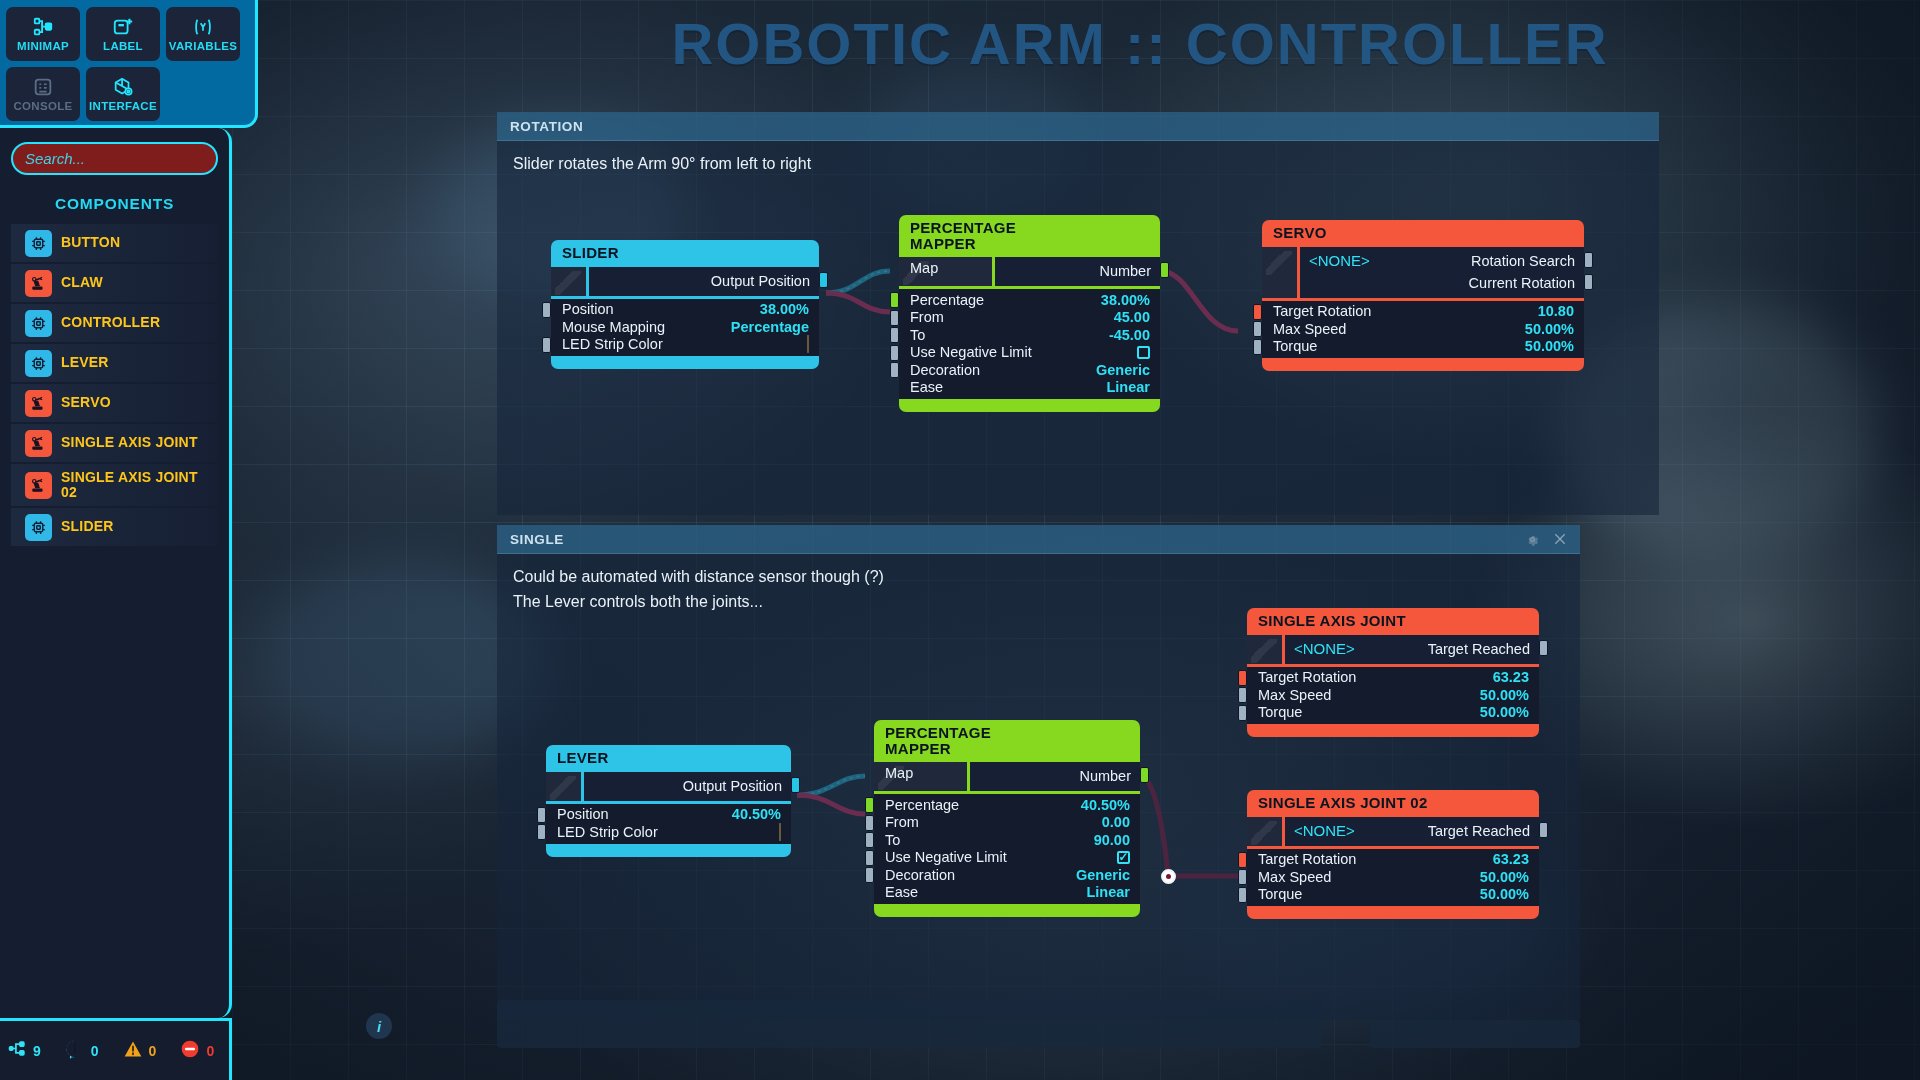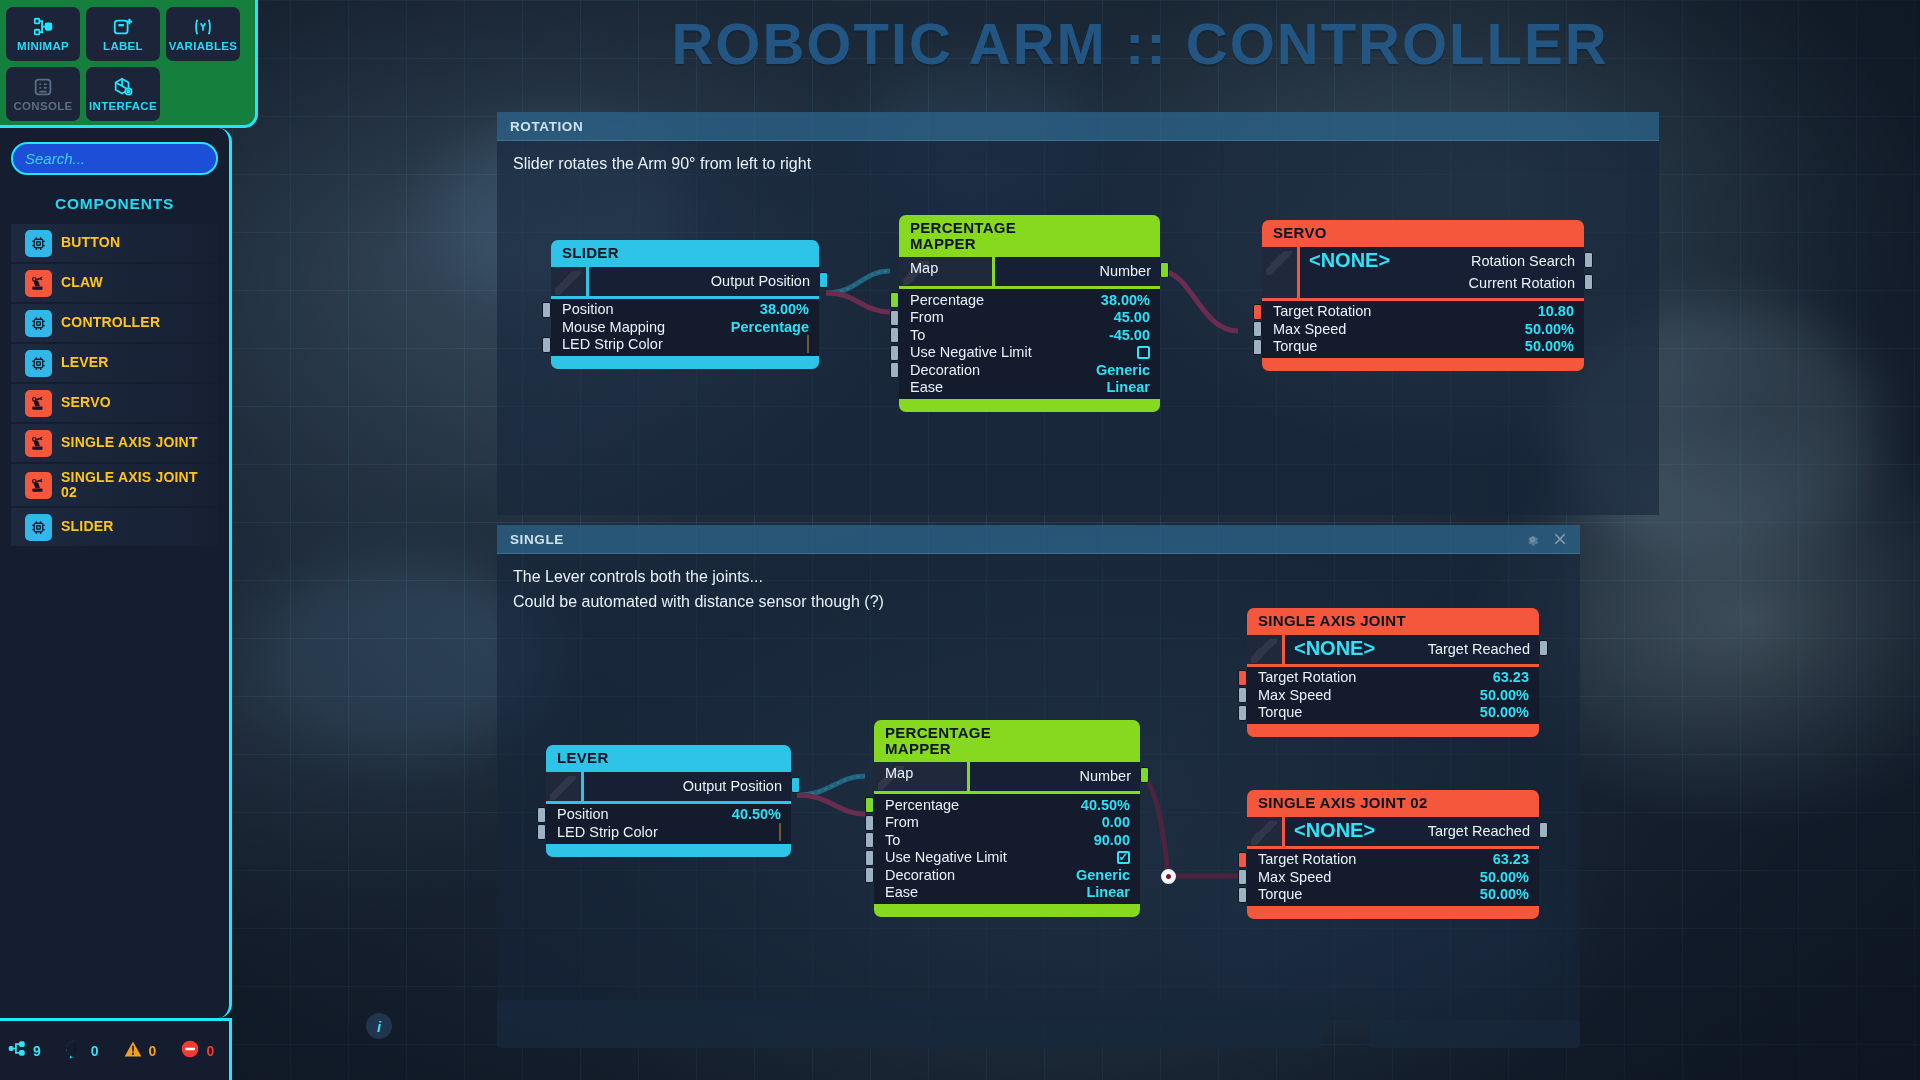--- a/index.html
+++ b/index.html
@@ -45,21 +45,21 @@
     font-size: 58px; font-weight: 700; letter-spacing: 2px;
     color: rgba(36,92,140,0.88);
     text-shadow: 0 2px 0 rgba(10,26,44,.35);
     white-space: nowrap;
     padding-left: 360px;
   }
 
   
   .tool-strip {
     position: absolute; left: 0; top: 0; width: 258px; height: 128px;
-    background: #15803d;
+    background: #0369a1;
     border-bottom: 3px solid #22e6ff;
     border-right: 3px solid #22e6ff;
     border-bottom-right-radius: 14px;
     display: flex; flex-wrap: wrap; align-content: flex-start;
     padding: 7px 6px; gap: 6px;
   }
   .tool-btn {
     width: 74px; height: 54px; border-radius: 7px;
     background: #1b2438;
     display: flex; flex-direction: column; align-items: center; justify-content: center;
@@ -75,21 +75,21 @@
   .side-panel {
     position: absolute; left: 0; top: 128px; width: 232px; bottom: 62px;
     background: #151d30;
     border-right: 3px solid #22e6ff;
     border-top-right-radius: 14px;
     border-bottom-right-radius: 14px;
     padding: 14px 11px 0 11px;
   }
   .search-box {
     height: 33px; border: 2.5px solid #22e6ff; border-radius: 17px;
-    background: #1d4ed8; display: flex; align-items: center; padding: 0 12px;
+    background: #7f1d1d; display: flex; align-items: center; padding: 0 12px;
   }
   .search-box input {
     background: transparent; border: 0; outline: none;
     color: #3ddbf2; font-size: 15px; font-style: italic;
     font-family: "Liberation Sans", sans-serif; width: 100%;
   }
   .search-box input::placeholder { color: #3ddbf2; opacity: .95; }
   .comp-head {
     text-align: center; color: #24d9f2; font-size: 15.5px; font-weight: 700;
     letter-spacing: .8px; margin: 20px 0 11px 0;
@@ -150,21 +150,21 @@
   }
   .node-io .io-left::after {
     content:""; position:absolute; left:4px; top:4px; width:26px; height:24px;
     background: linear-gradient(135deg, transparent 36%, rgba(255,255,255,.07) 36%, rgba(255,255,255,.07) 58%, transparent 58%);
   }
   .node-io .io-right { flex: 1; padding: 3px 9px 4px 9px; }
   .io-line {
     display: flex; align-items: center; justify-content: flex-end; gap: 10px;
     font-size: 14.5px; color: #eaf3fa; height: 22px;
   }
-  .io-line .none { color: #31e3f7; margin-right: auto; font-size: 20px; font-weight: bold; }
+  .io-line .none { color: #31e3f7; margin-right: auto; font-size: 15px; }
   .node-sep { height: 3px; background: var(--accent); }
   .node-props { background: #141b2c; padding: 2px 0 3px 0; }
   .prop {
     display: flex; align-items: center; height: 17.5px;
     padding: 0 10px 0 11px; font-size: 14.5px; position: relative;
   }
   .prop .pname { color: #e9f2fa; }
   .prop .pval { margin-left: auto; color: #2ee0f5; font-weight: 700; }
   .node-foot { height: 13px; background: var(--accent); border-radius: 0 0 7px 7px; }
 
@@ -265,22 +265,22 @@
         <svg width="15" height="15" viewBox="0 0 24 24">
           <path fill="#7f97ab" d="M12 8a4 4 0 100 8 4 4 0 000-8zm0 6a2 2 0 110-4 2 2 0 010 4z"></path>
           <path fill="#7f97ab" d="M19.4 13l1.6-1-2-3.5-1.9.7a7 7 0 00-1.6-1l-.3-2h-4l-.3 2c-.6.2-1.1.6-1.6 1L7.4 8.5l-2 3.5 1.6 1a7 7 0 000 2l-1.6 1 2 3.5 1.9-.7c.5.4 1 .7 1.6 1l.3 2h4l.3-2c.6-.3 1.1-.6 1.6-1l1.9.7 2-3.5-1.6-1a7 7 0 000-2z" opacity=".55"></path>
         </svg>
         <svg width="14" height="14" viewBox="0 0 24 24">
           <path d="M4 4 L20 20 M20 4 L4 20" stroke="#8ba1b4" stroke-width="2.4" fill="none"></path>
         </svg>
       </span>
     </div>
     <div class="panel-body">
+      <div class="panel-note">Could be automated with distance sensor though (?)</div>
       <div class="panel-note">The Lever controls both the joints...</div>
-      <div class="panel-note">Could be automated with distance sensor though (?)</div>
     </div>
   </div>
 
   <div class="bottom-bar" style="left:497px;top:1000px;width:825px;height:48px;"></div>
   <div class="bottom-bar" style="left:1370px;top:1020px;width:210px;height:28px;"></div>
 
   <div class="node" style="left:551px;top:240px;width:268px;--accent:#2ec4e8;">
     <div class="node-hdr" style="background:#2ec4e8;">SLIDER</div>
     <div class="node-io">
       <div class="io-left"></div>

